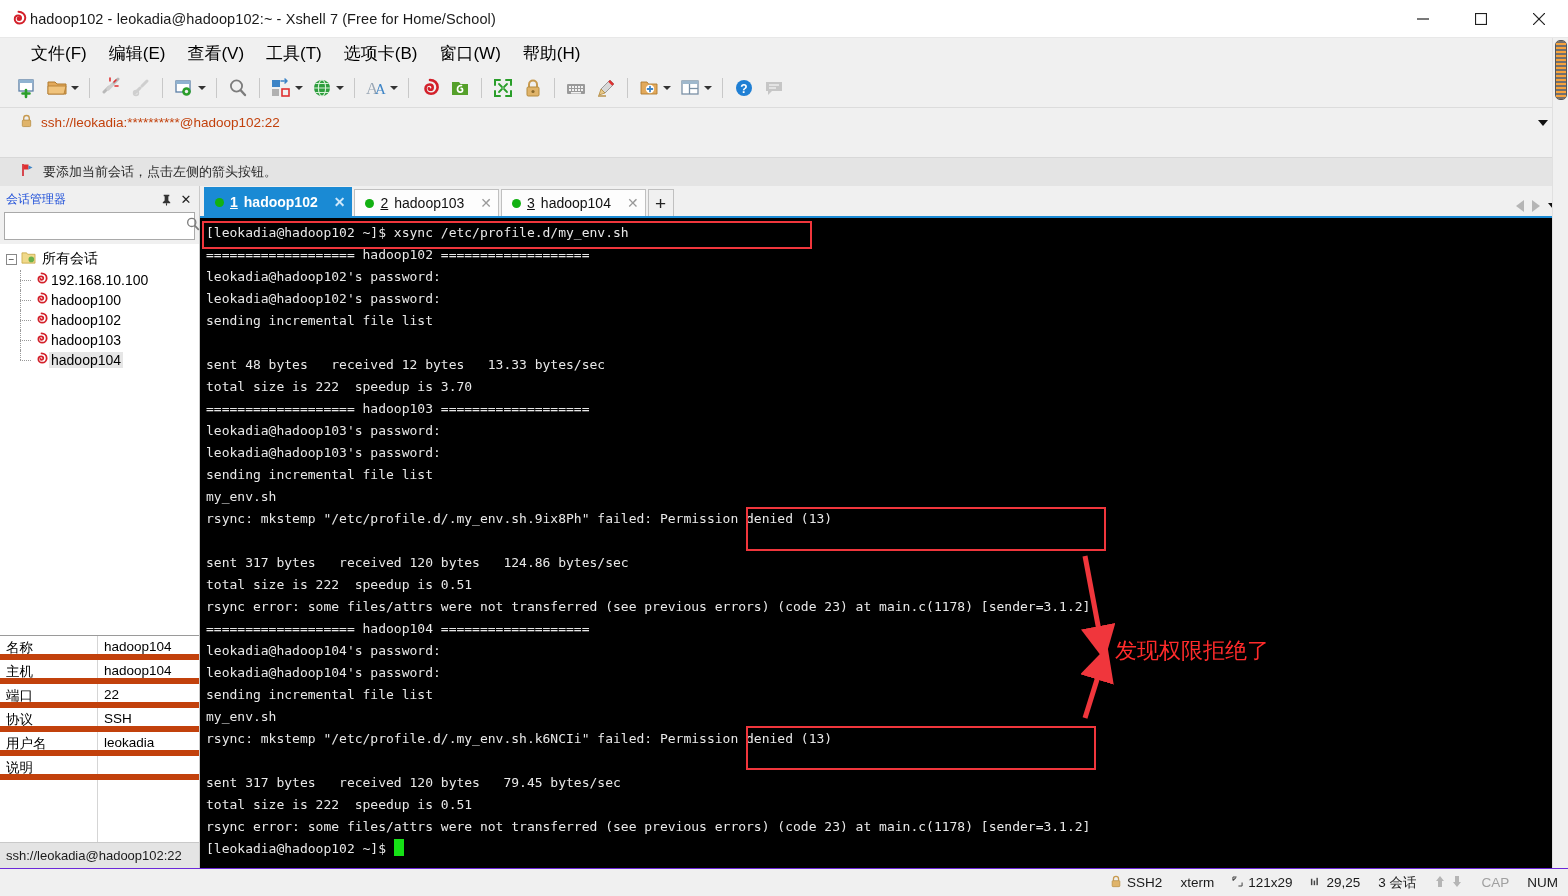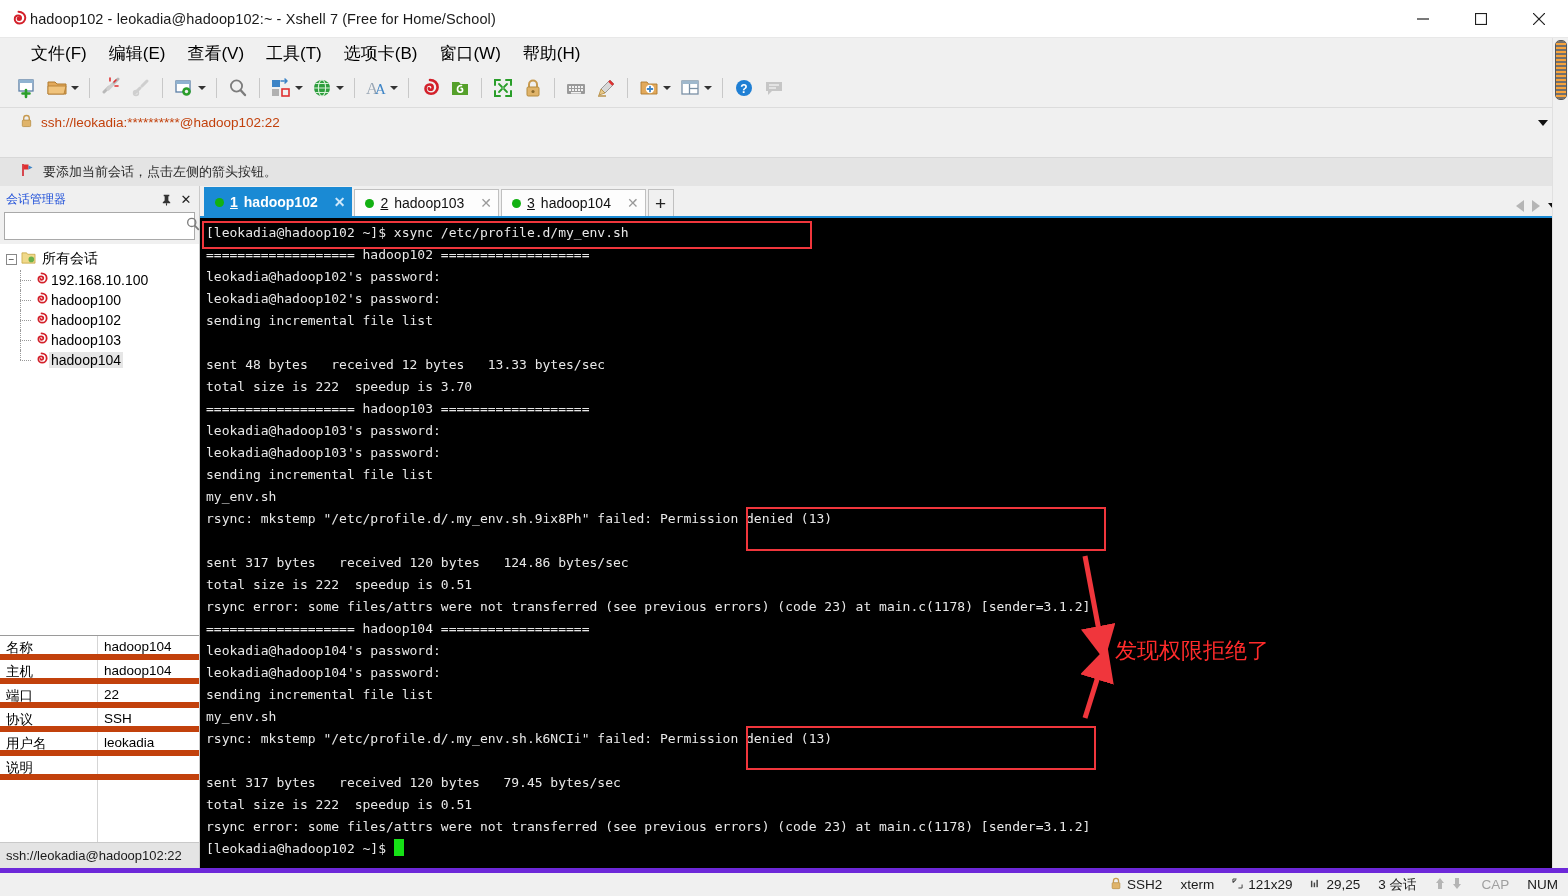--- a/index.html
+++ b/index.html
@@ -128,21 +128,21 @@
             vertical-align: -3px; }
 
   
   .ann { position: absolute; pointer-events: none; }
   .box { position: absolute; border: 2.5px solid #f0363c; }
   .ann-text { position: absolute; color: #ff2b2b; font-size: 22px;
               font-family: "DejaVu Sans", sans-serif; white-space: nowrap; }
 
   
   .statusbar { height: 28px; background: #f0f0f0; display: flex; align-items: center;
-               border-top: 5px solid #6d28d9; flex: none; font-size: 13.5px; color: #1a1a1a; }
+               border-top: 1px solid #6d28d9; flex: none; font-size: 13.5px; color: #1a1a1a; }
   .sbar-right { margin-left: auto; display: flex; align-items: center; gap: 18px; padding-right: 10px; }
   .sbar-cell { display: flex; align-items: center; gap: 5px; }
   .sbar-dim { color: #a0a0a0; }
 
   
   .right-strip { position: absolute; right: 0; top: 38px; width: 16px; bottom: 28px;
                  background: #f0f0f0; border-left: 1px solid #e0e0e0; }
   .strip-handle { position: absolute; top: 2px; left: 2px; width: 12px; height: 60px;
                   background: linear-gradient(#f7a33c,#f7a33c); border: 1px solid #555;
                   border-radius: 5px; overflow: hidden; }

